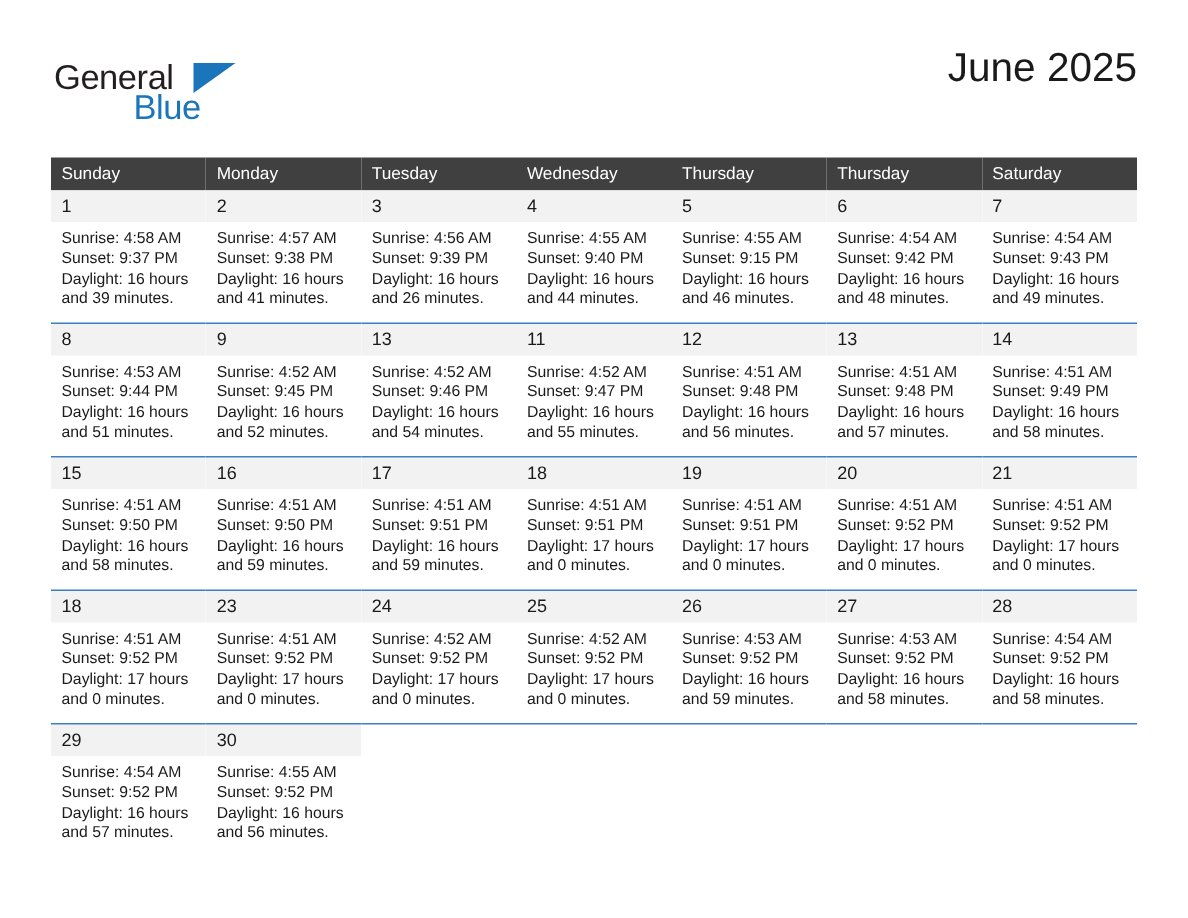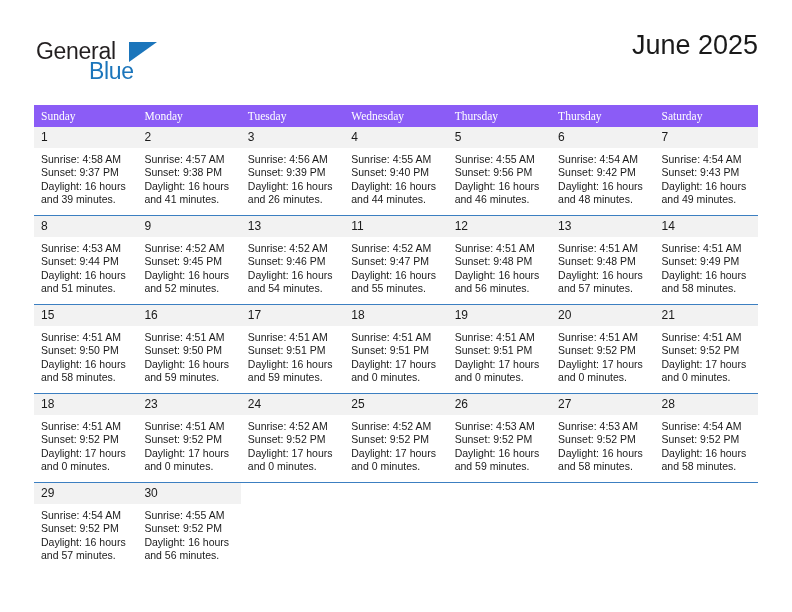--- a/index.html
+++ b/index.html
@@ -88,29 +88,28 @@
   
   .calendar {
     position: absolute;
     left: 34px;
     top: 105px;
     width: 724px;
     border-collapse: collapse;
     table-layout: fixed;
   }
   .calendar th {
-    background: #8b5cf6;
+    background: #404040;
     color: #ffffff;
     font-size: 11.5px;
     font-weight: normal;
     text-align: left;
     padding: 5px 0 5px 7px;
     height: 19px;
     box-sizing: border-box;
-    font-family: Liberation Serif, serif;
   }
   .calendar td {
     vertical-align: top;
     padding: 0;
     width: 103.4px;
     border-top: 1.5px solid #3c7fc1;
   }
   .calendar tr.week-row:first-child td {
     border-top: none;
   }
@@ -218,21 +217,21 @@
                 <div>Daylight: 16 hours</div>
                 <div>and 44 minutes.</div>
               </div>
             </div>
           </td>
           <td>
             <div class="daycell">
               <div class="daynum">5</div>
               <div class="info">
                 <div>Sunrise: 4:55 AM</div>
-                <div>Sunset: 9:56 PM</div>
+                <div>Sunset: 9:15 PM</div>
                 <div>Daylight: 16 hours</div>
                 <div>and 46 minutes.</div>
               </div>
             </div>
           </td>
           <td>
             <div class="daycell">
               <div class="daynum">6</div>
               <div class="info">
                 <div>Sunrise: 4:54 AM</div>

